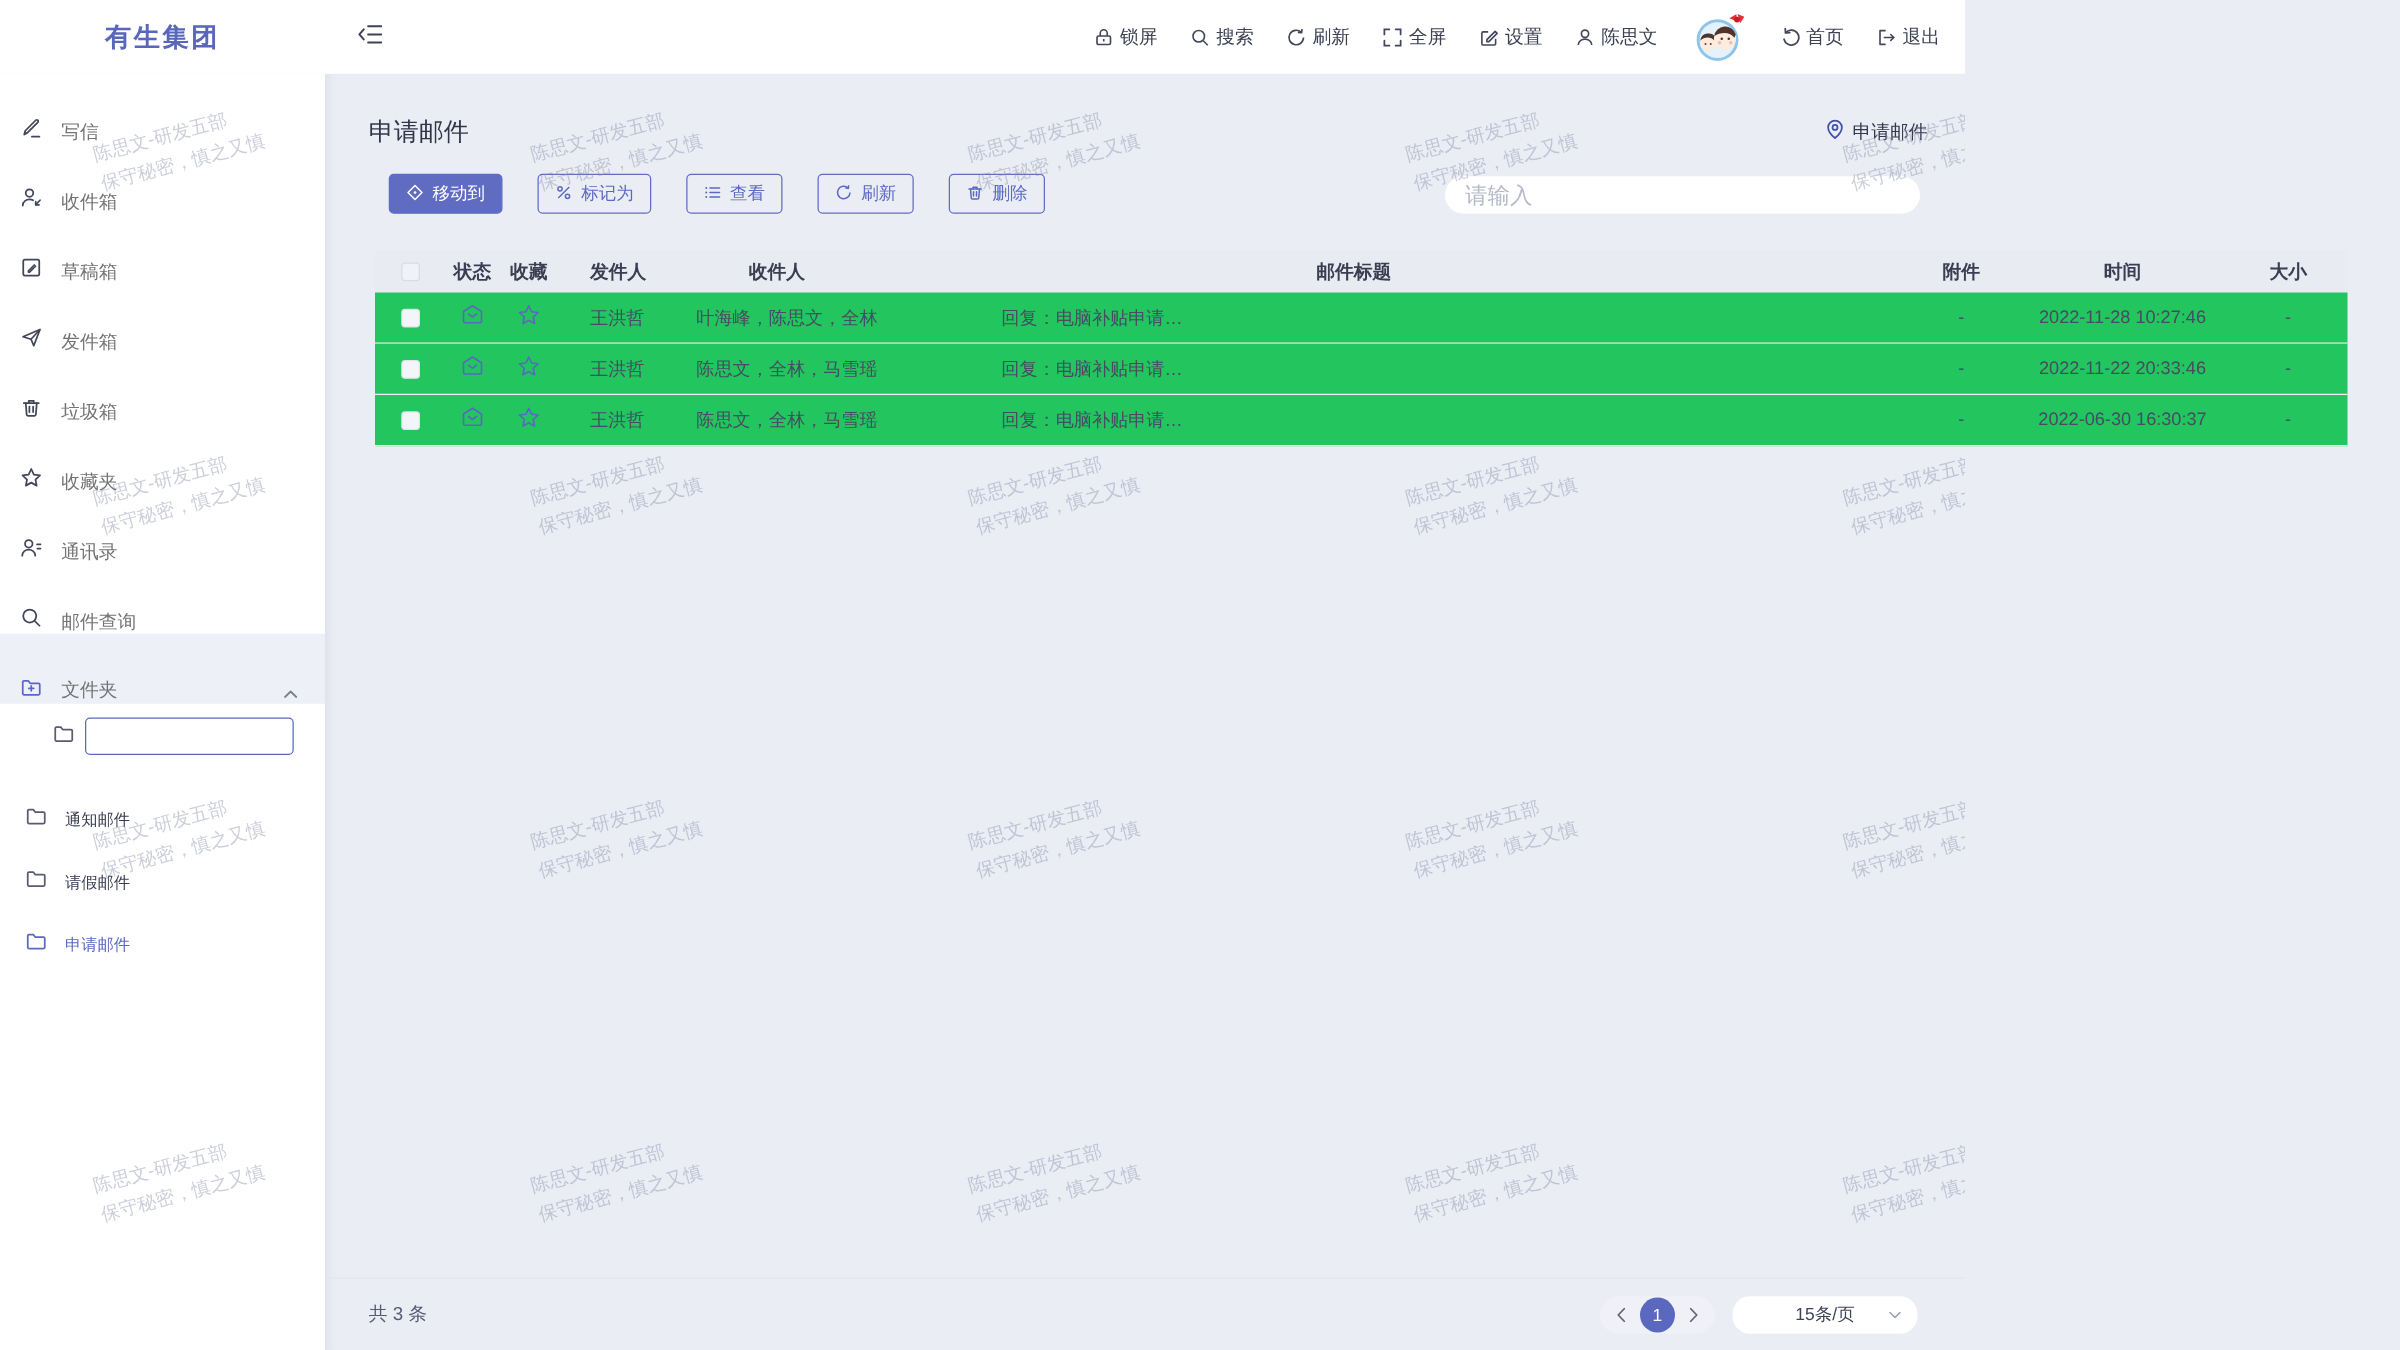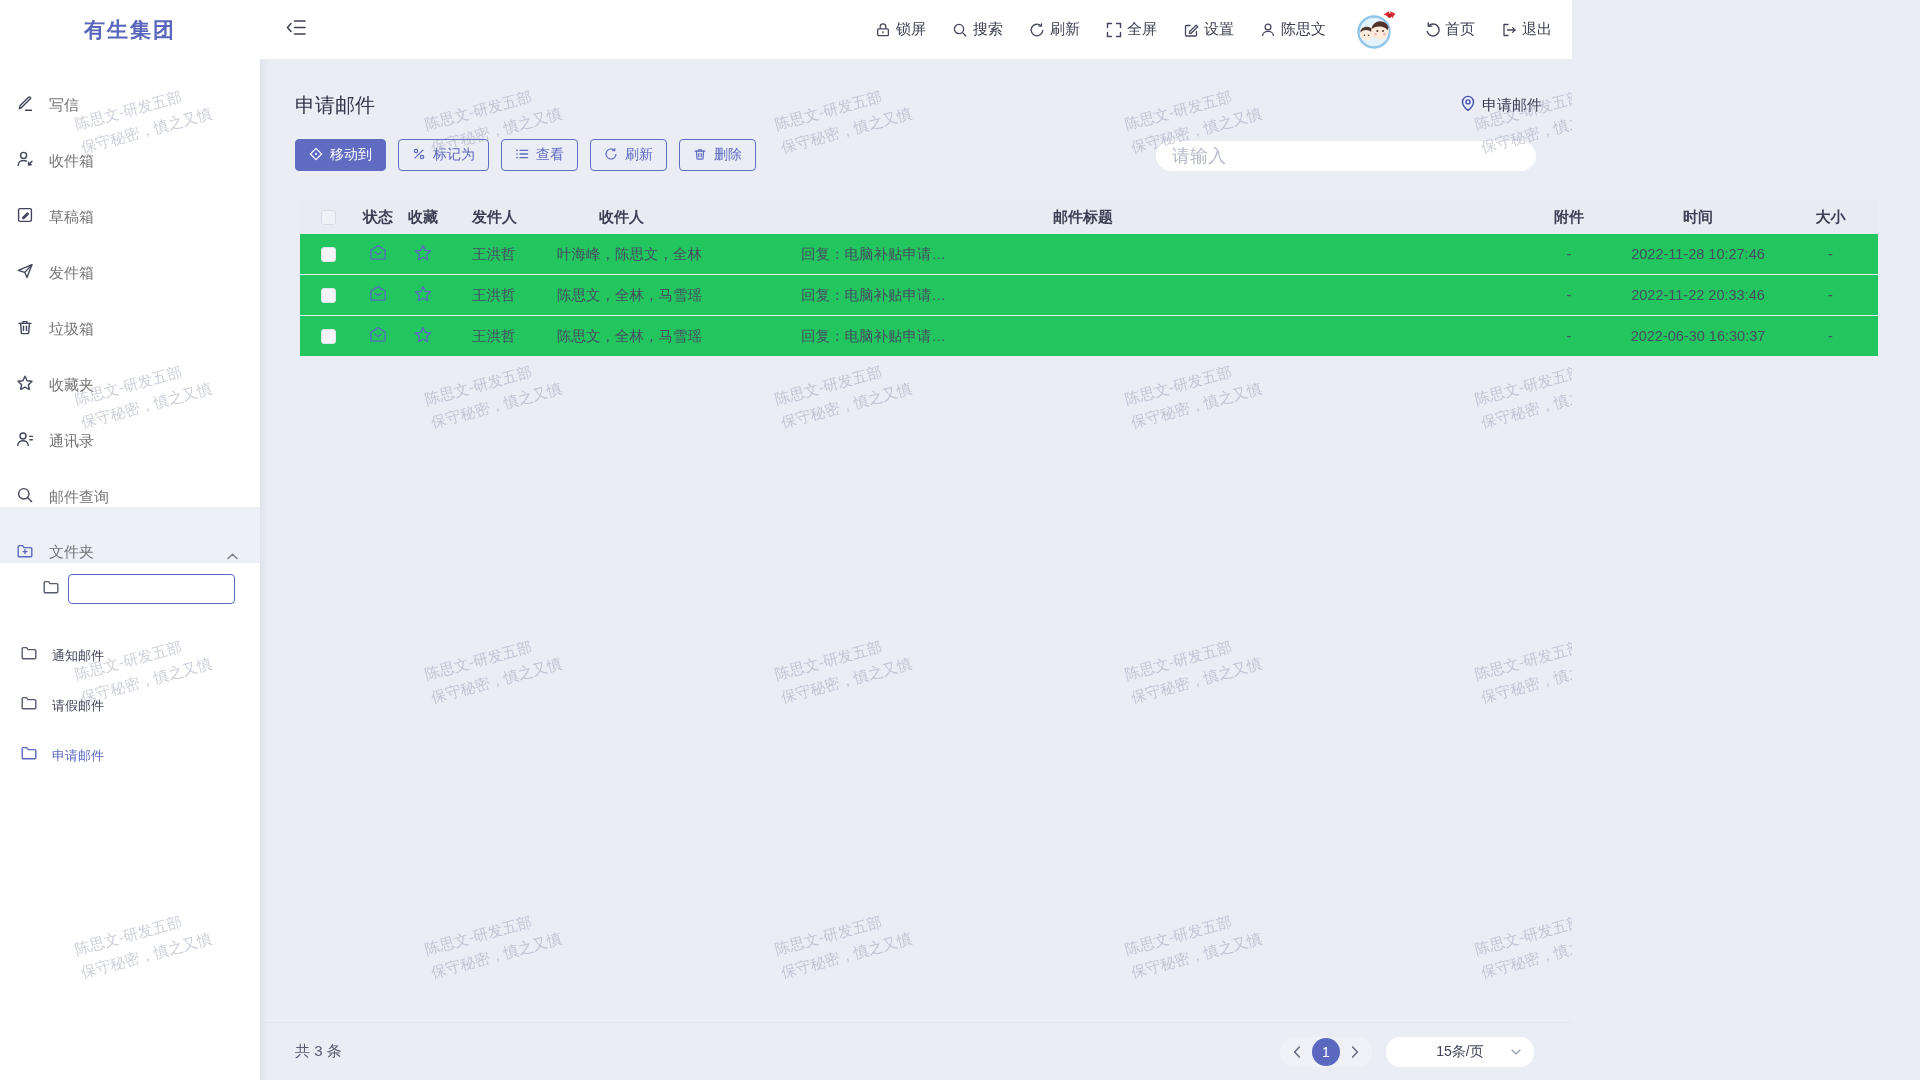--- a/index.html
+++ b/index.html
@@ -39,21 +39,21 @@
 
   
   .main { position:absolute; top:59px; left:260px; right:0; bottom:0; background:#ebedf5;
           box-shadow: inset 10px 0 10px -10px rgba(60,66,110,.12); }
   .page-title { position:absolute; top:33px; left:35px; font-size:20px; font-weight:500; color:#303548; }
   .breadcrumb { position:absolute; top:36px; right:30px; display:flex; align-items:center; gap:6px;
                 font-size:15px; color:#33374c; }
   .toolbar { position:absolute; top:80px; left:35px; display:flex; gap:12px; }
   .btn { height:32px; display:flex; align-items:center; gap:7px; padding:0 13px; font-size:14px;
          border-radius:4px; border:1px solid #5f6dc4; background:transparent; color:#5b69c1;
-         cursor:pointer; font-family:inherit; }
+         cursor:pointer; font-family:inherit;margin-left:16px; }
   .btn.primary { background:#5f6cc2; border-color:#5f6cc2; color:#fff; }
   .search-input { position:absolute; top:82px; right:36px; width:380px; height:30px; border:none;
                   border-radius:15px; background:#fff; padding:0 16px; font-size:18px; color:#3d4154;
                   outline:none; font-family:inherit; }
   .search-input::placeholder { color:#b7bbc9; }
 
   
   .table { position:absolute; top:141px; left:40px; width:1578px; }
   .thead { height:34px; background:#e9ebf2; display:flex; align-items:center;
            font-size:15px; font-weight:bold; color:#3a3e52; }

